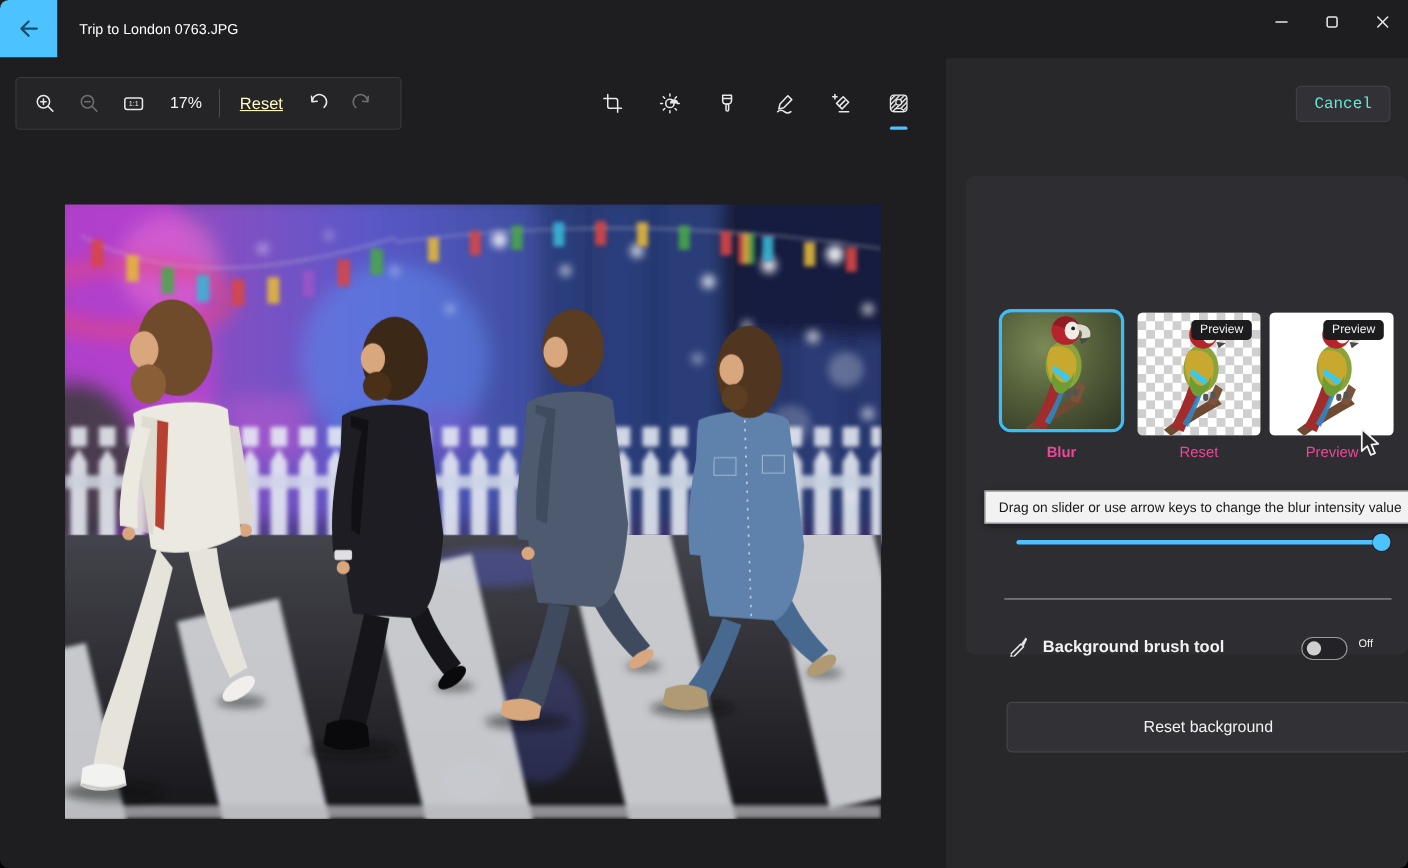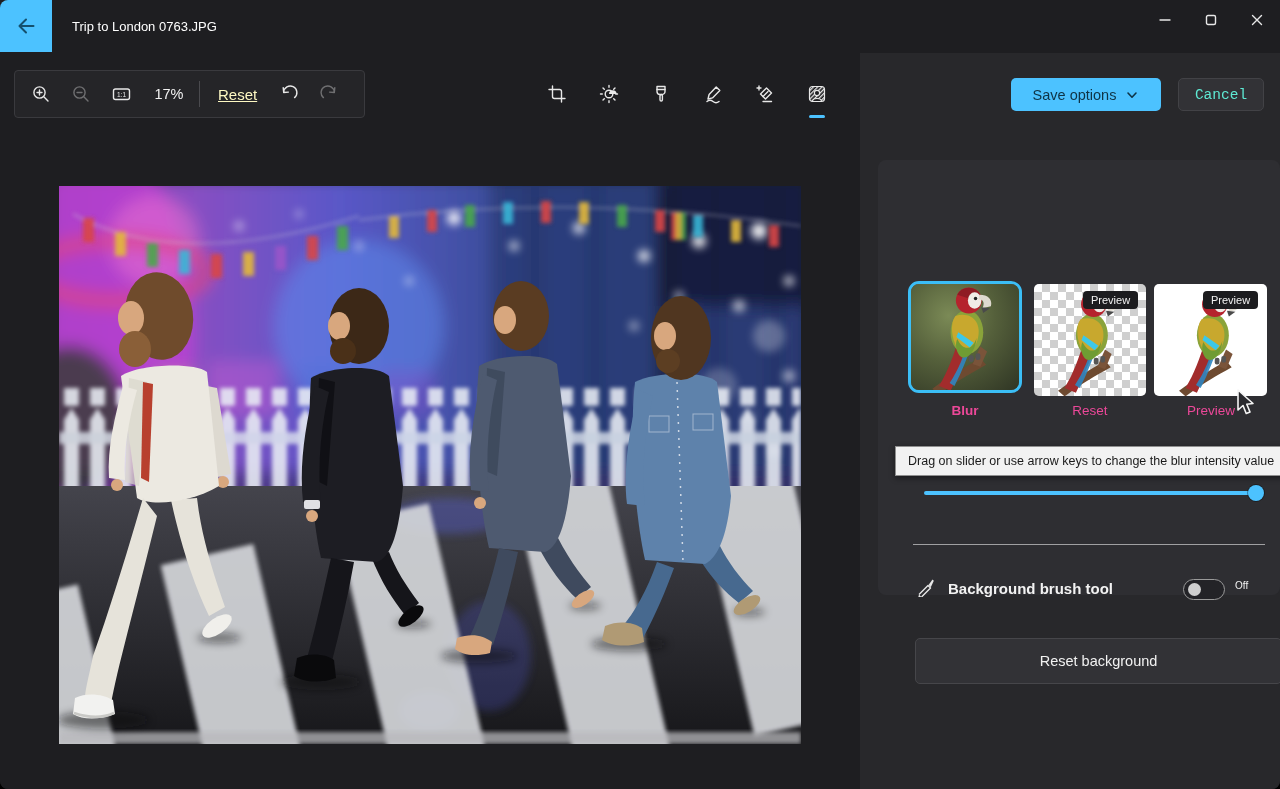--- a/index.html
+++ b/index.html
@@ -423,26 +423,20 @@
           <ellipse cx="622" cy="152" rx="30" ry="42" fill="#503620"></ellipse>
           <ellipse cx="606" cy="150" rx="11" ry="14" fill="#d8a77e"></ellipse>
           <ellipse cx="609" cy="175" rx="12" ry="12" fill="#5c3e22"></ellipse>
         </g>
       </svg>
     </div>
   </div>
 
   <div class="panel">
 
-    <button class="btn-save">
-      <span>Save options</span>
-      <svg width="14" height="14" viewBox="0 0 14 14">
-        <path d="M3,5 L7,9.2 L11,5" stroke="#0f3446" stroke-width="1.6" fill="none" stroke-linecap="round" stroke-linejoin="round"></path>
-      </svg>
-    </button>
     <button class="btn-cancel">Cancel</button>
 
     <div class="card">
 
       <div class="thumb sel" style="left:30px;top:121px;width:114px;height:112px;">
         <div class="thumb-bg blurbg"></div>
         <svg class="parrot" width="96" height="116" viewBox="0 0 100 120">
             <use href="#parrot"></use>
           </svg>
       </div>

